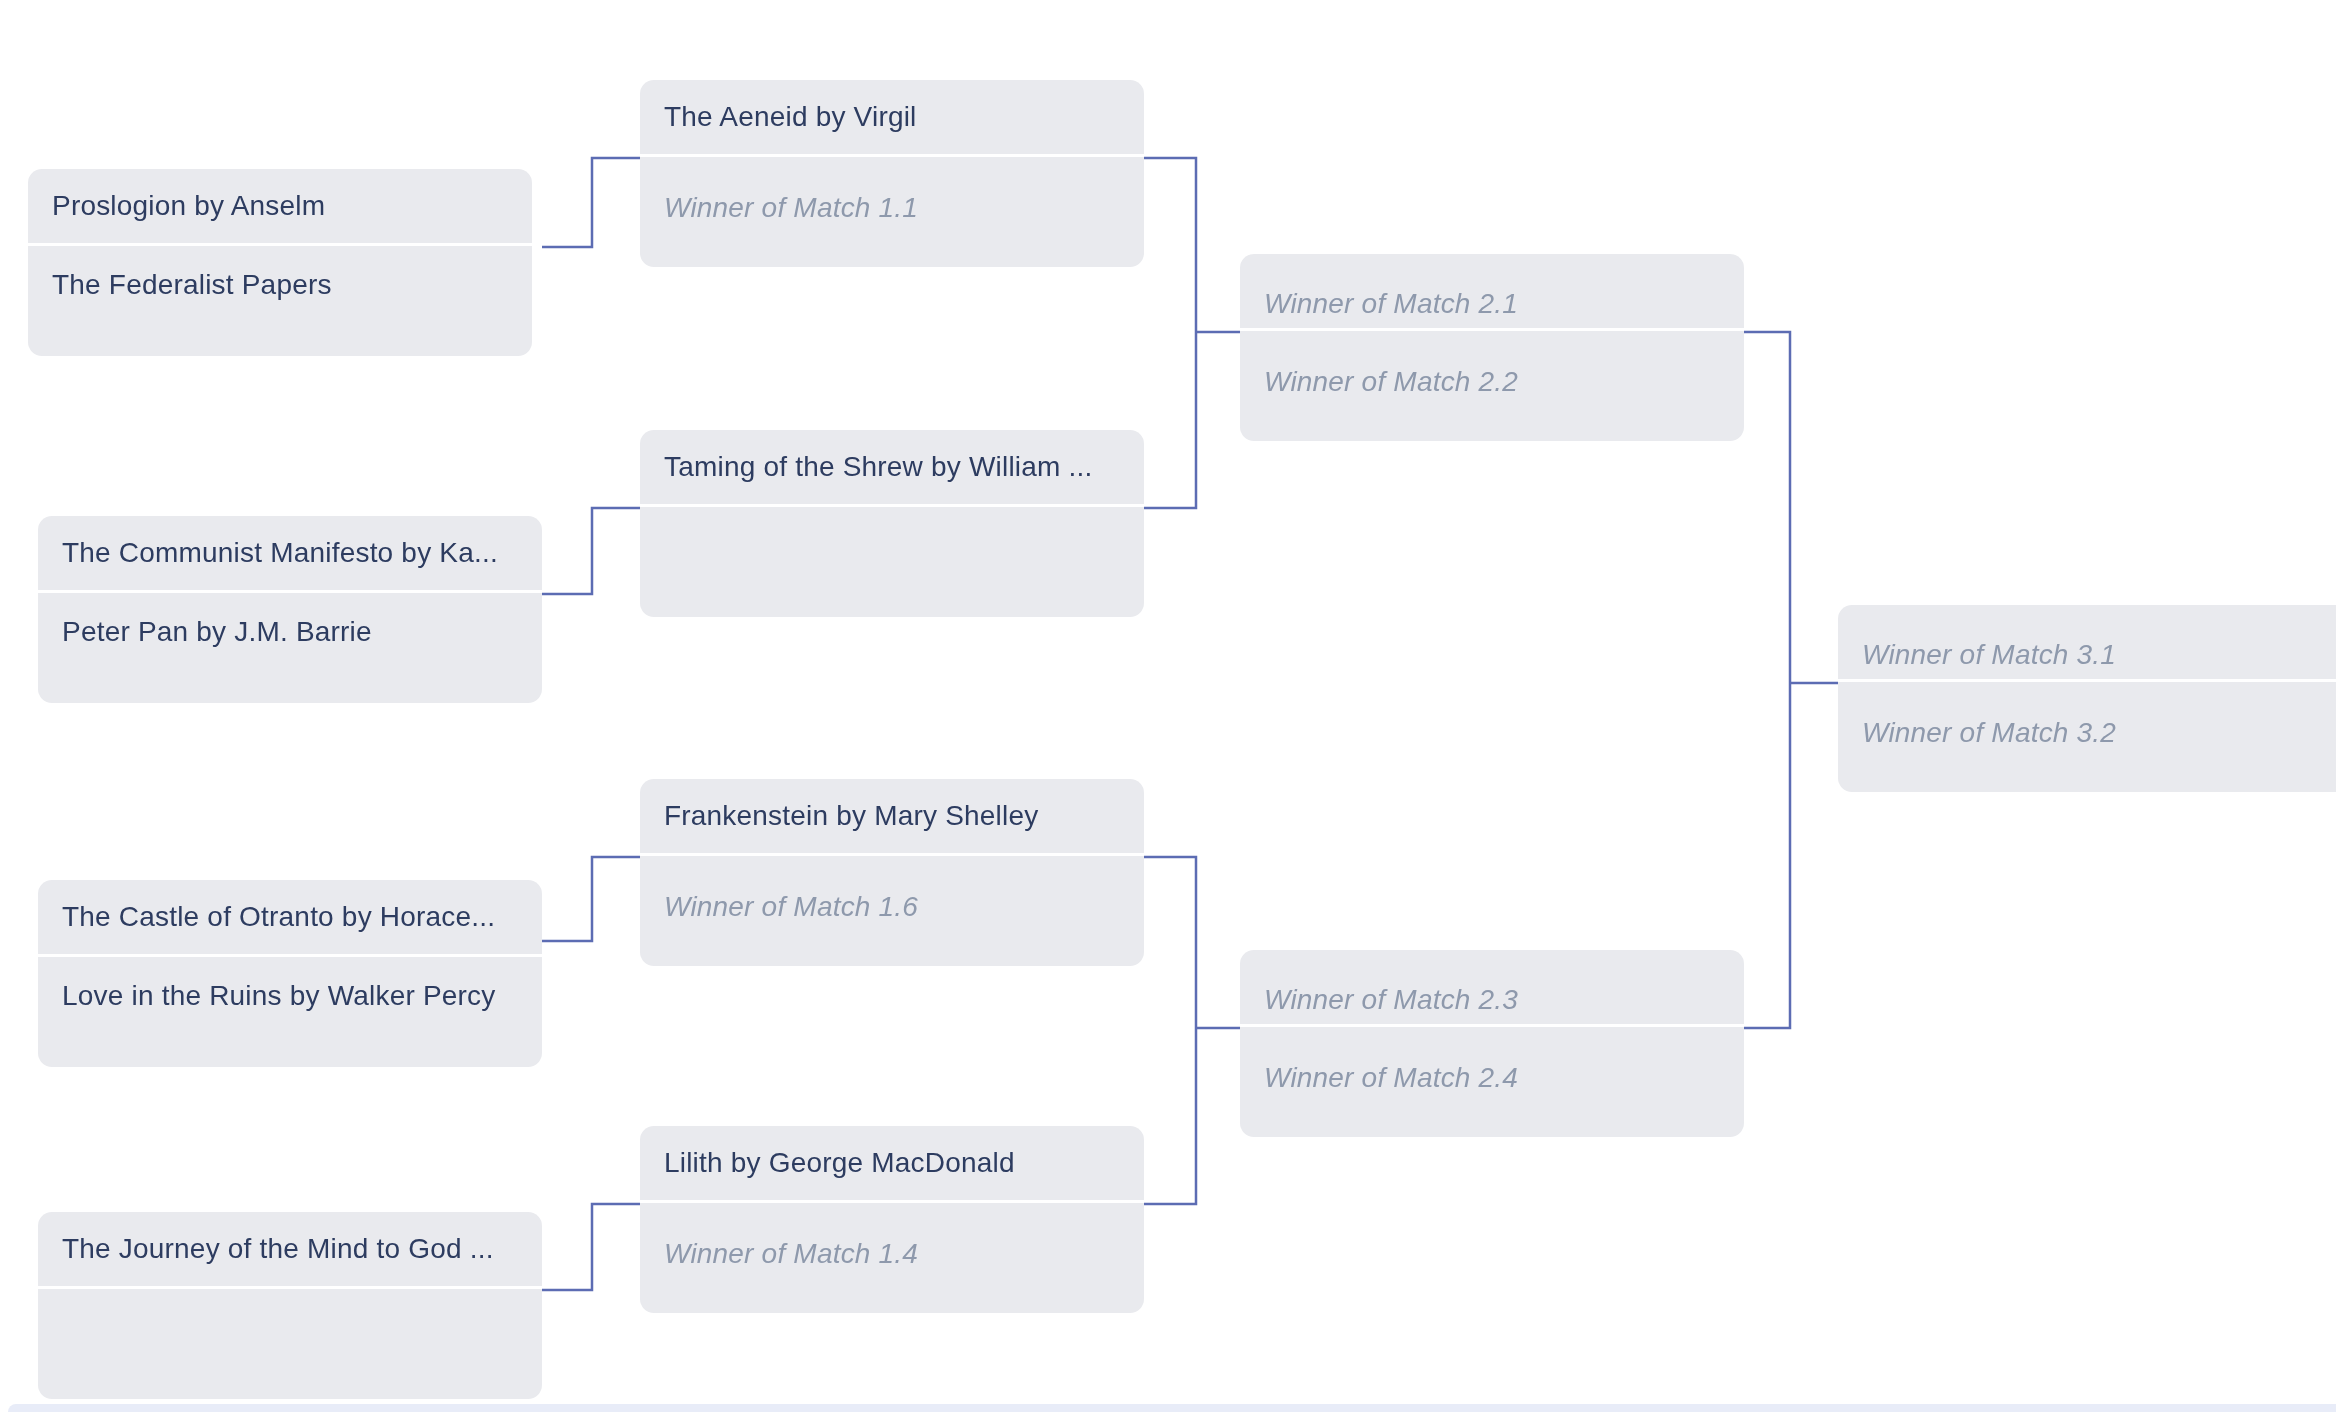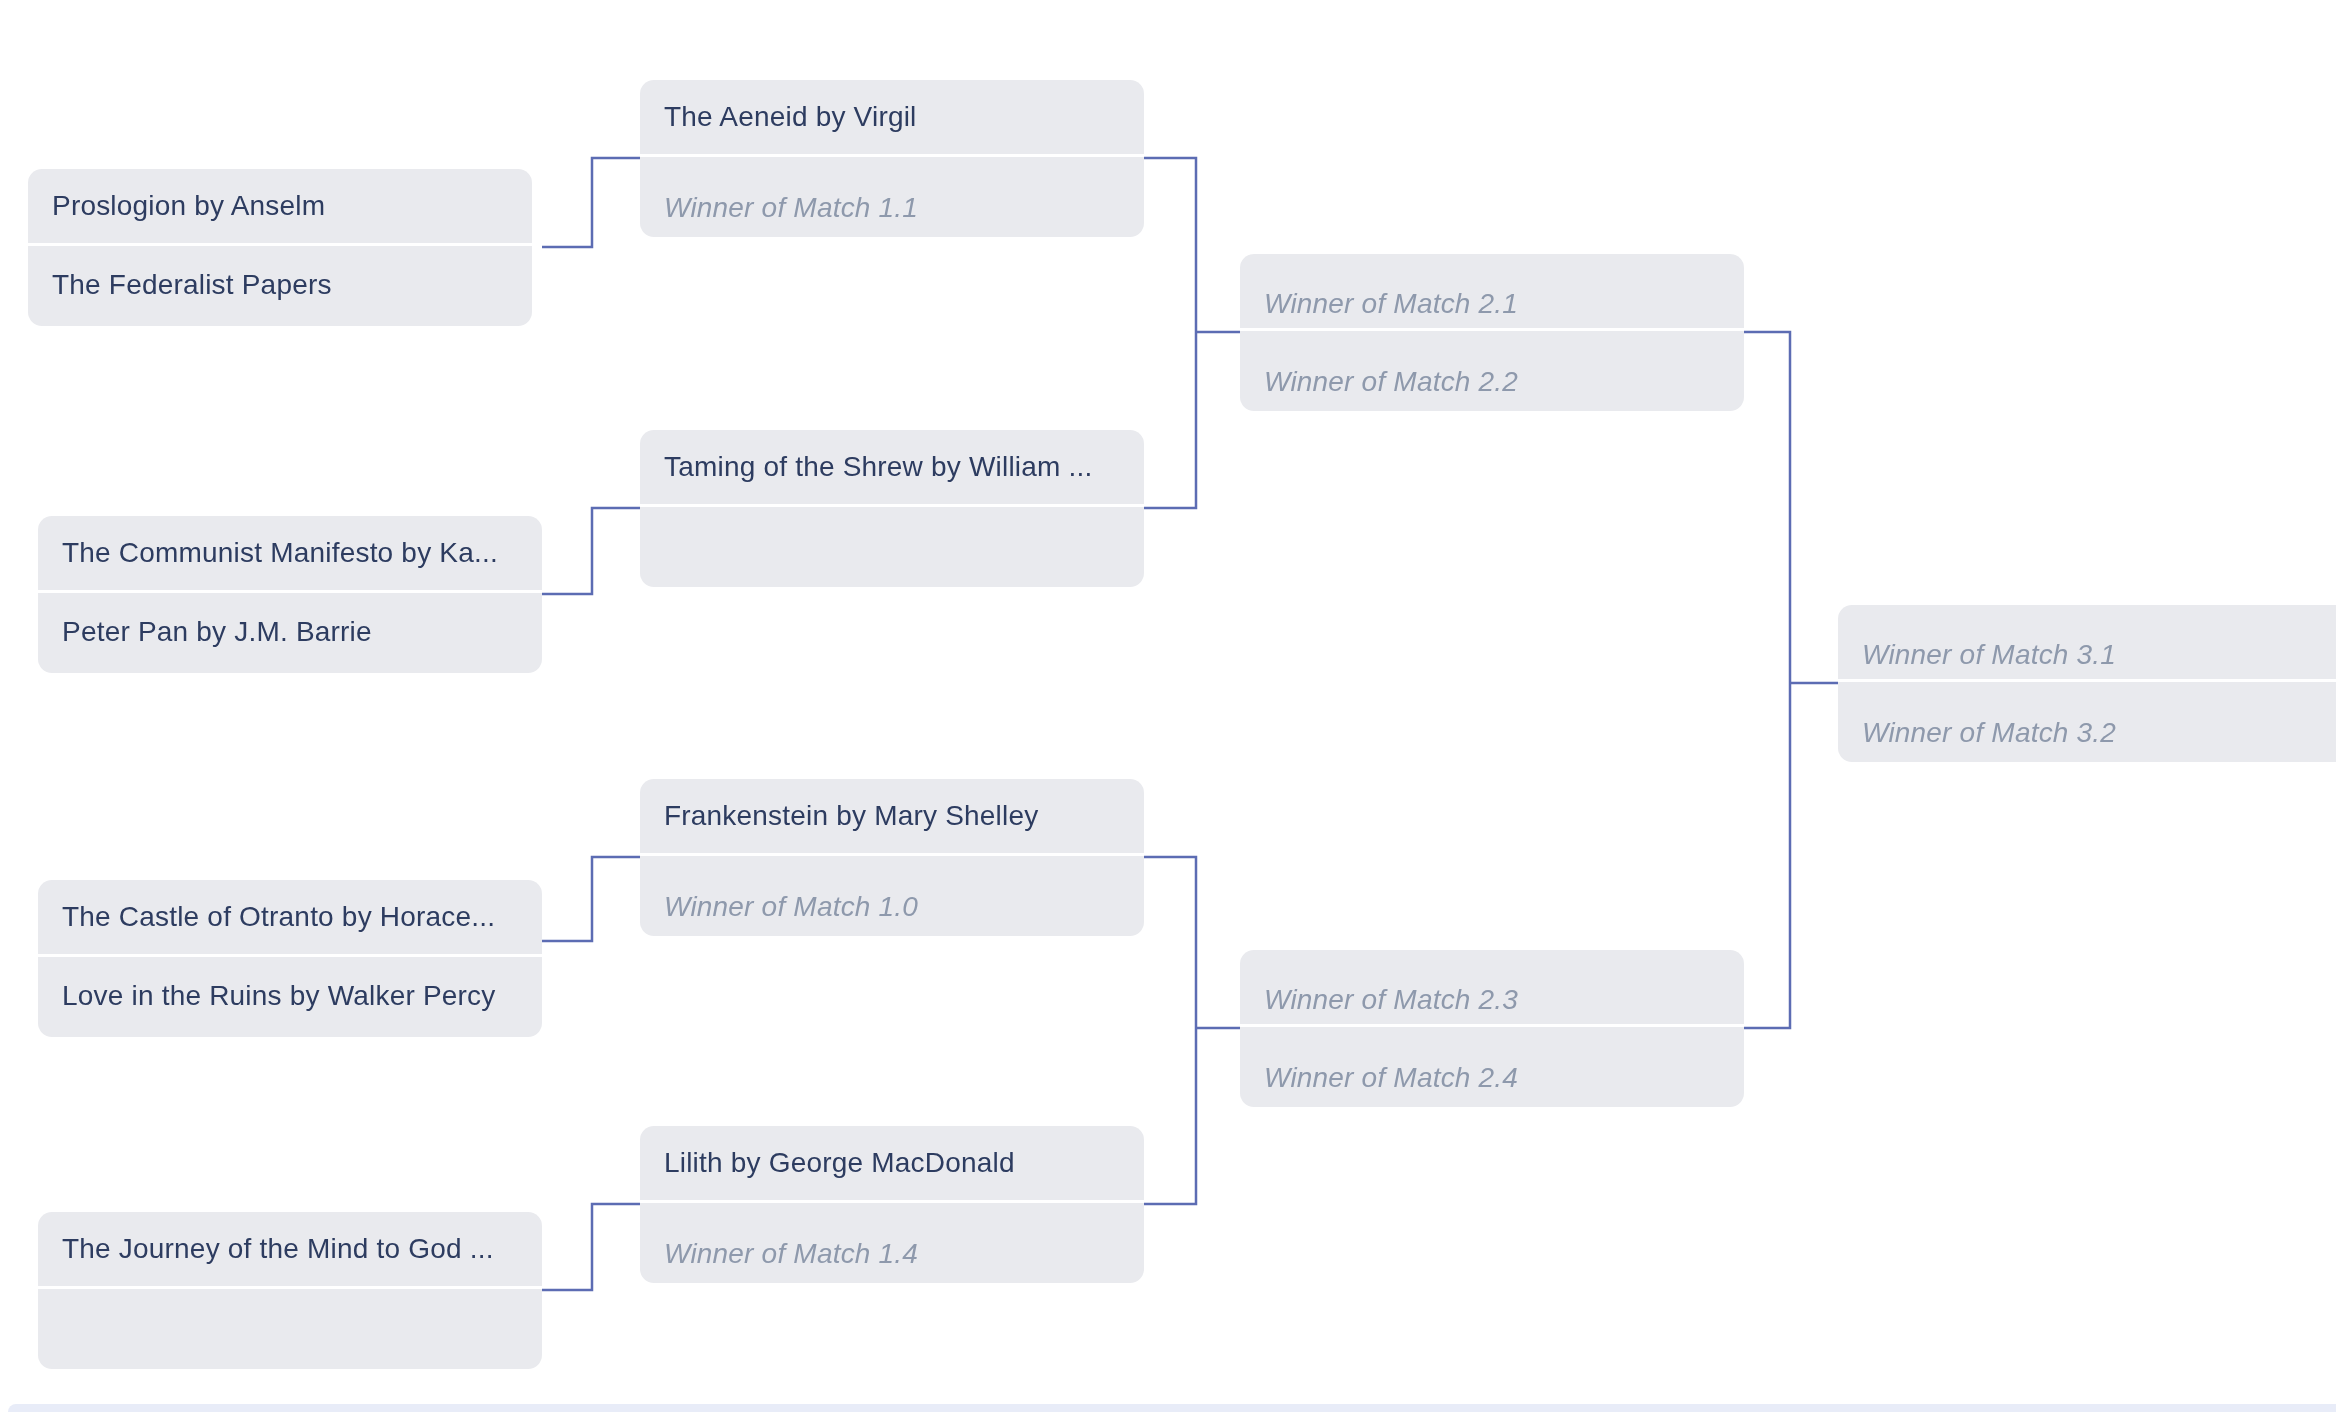--- a/index.html
+++ b/index.html
@@ -17,21 +17,21 @@
     width: 2336px; height: 1412px;
   }
   .connectors path {
     fill: none;
     stroke: #5c6cb3;
     stroke-width: 2.5;
   }
   .match-box {
     position: absolute;
     width: 504px;
-    height: 157px;
+    height: 187px;
     background: #e9eaee;
     border-radius: 14px;
     overflow: hidden;
   }
   .match-box.final { width: 540px; }
   .slot {
     height: 77px;
     display: flex;
     align-items: center;
     padding: 0 10px 0 24px;
@@ -125,21 +125,21 @@
     <div class="slot top decided">
       <span class="label">Taming of the Shrew by William ...</span>
     </div>
   </div>
 
   <div class="match-box" style="left:640px; top:779px;">
     <div class="slot top decided">
       <span class="label">Frankenstein by Mary Shelley</span>
     </div>
     <div class="slot pending">
-      <span class="label">Winner of Match 1.0</span>
+      <span class="label">Winner of Match 1.6</span>
     </div>
   </div>
 
   <div class="match-box" style="left:640px; top:1126px;">
     <div class="slot top decided">
       <span class="label">Lilith by George MacDonald</span>
     </div>
     <div class="slot pending">
       <span class="label">Winner of Match 1.4</span>
     </div>

